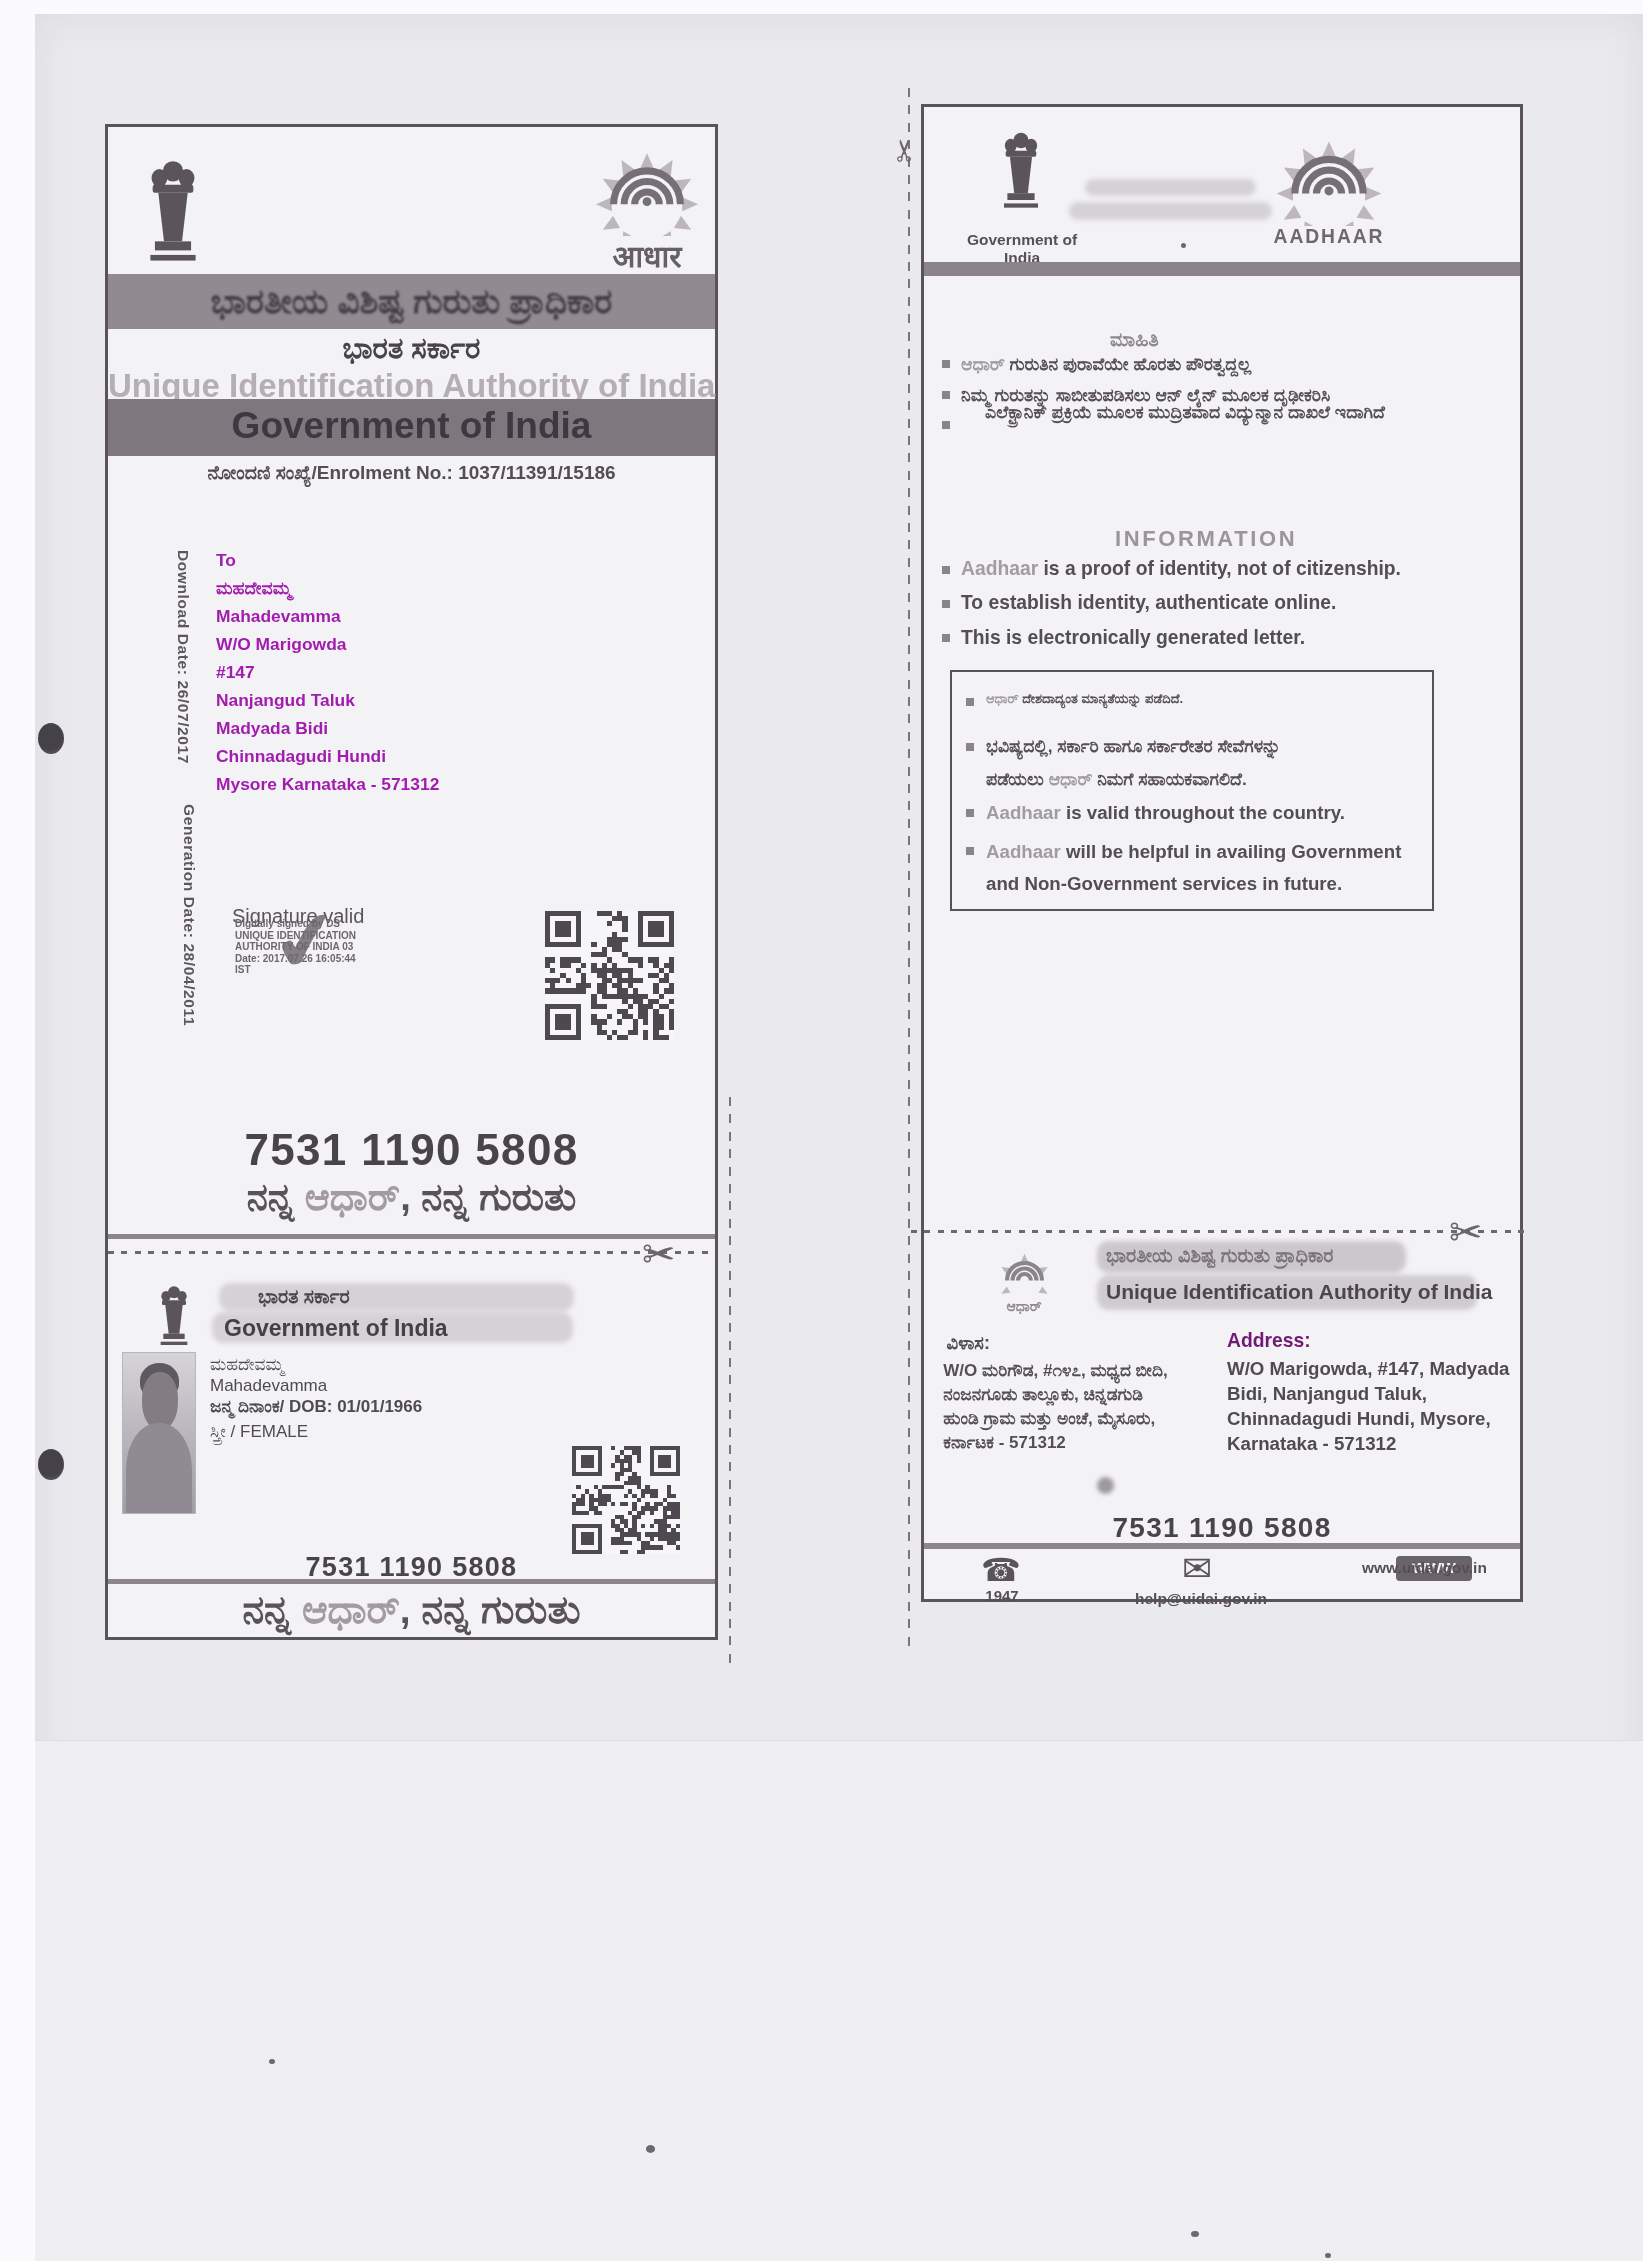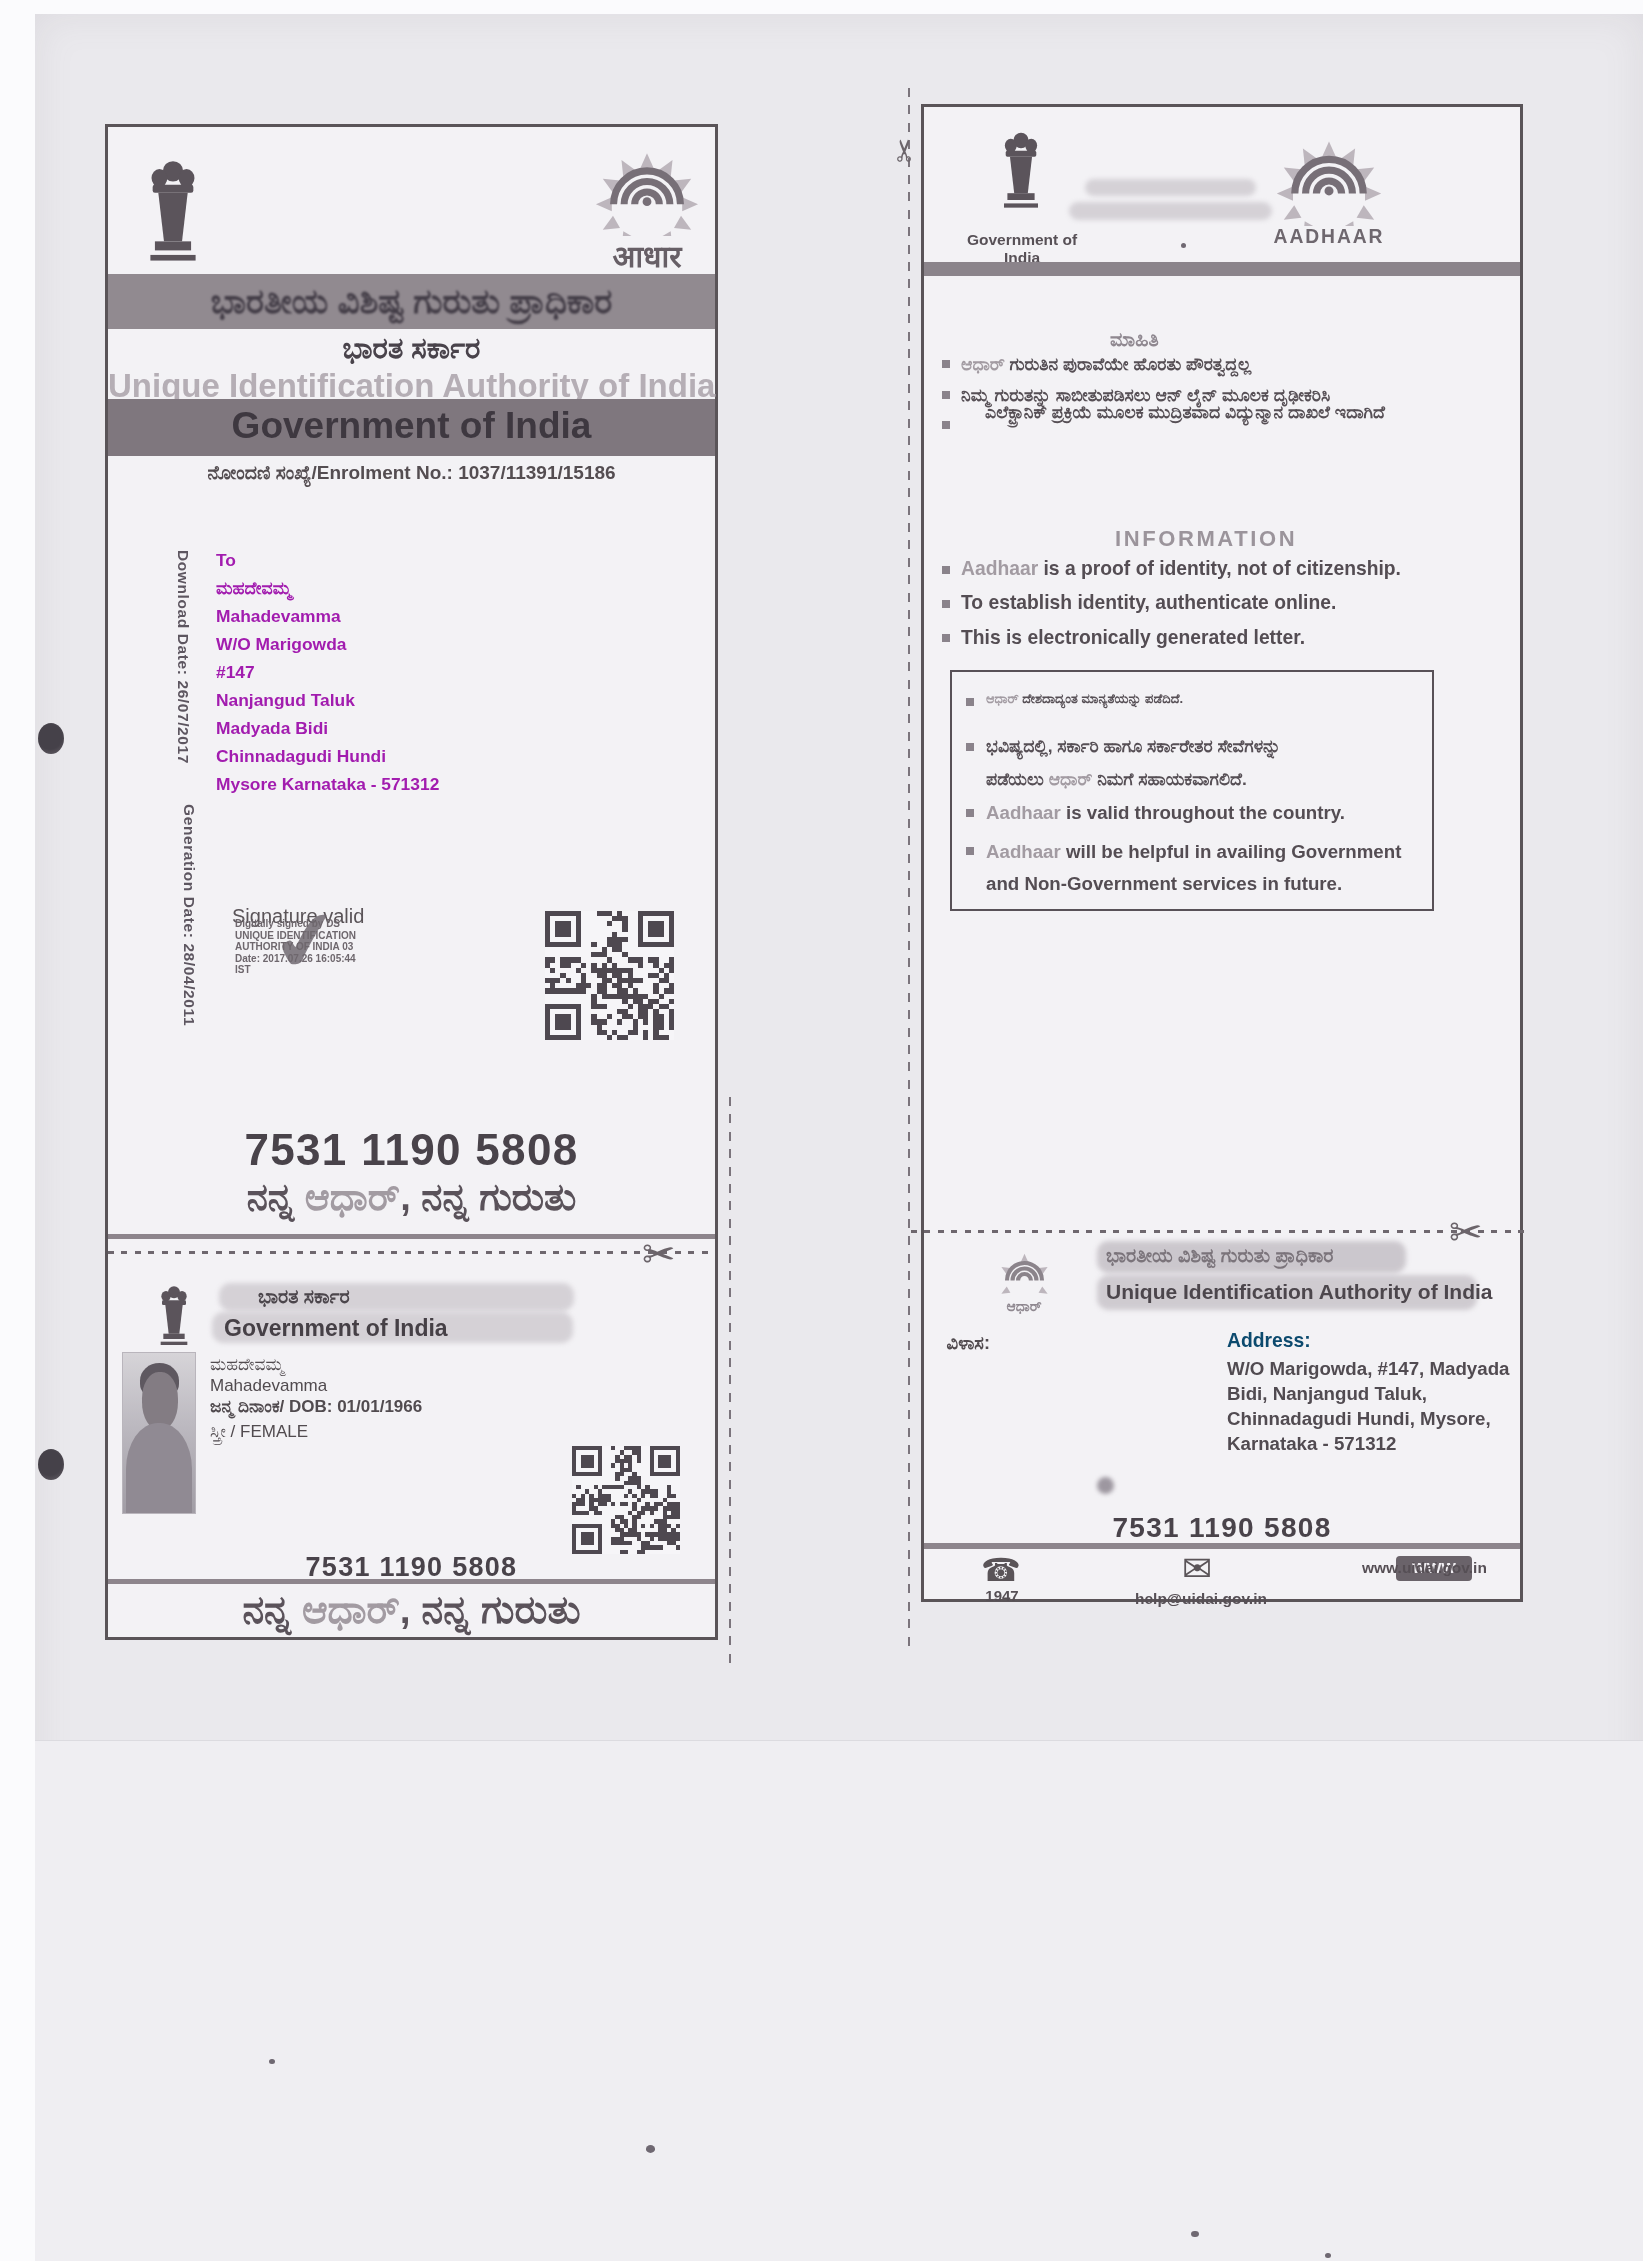--- a/index.html
+++ b/index.html
@@ -684,21 +684,27 @@
       </svg>
     </div>
     <div class="abs" style="left:68px;top:1191px;width:64px;text-align:center;font-size:14px;font-weight:bold;color:#8f8890;">ಆಧಾರ್</div>
 
     <div class="smudge" style="left:173px;top:1134px;width:309px;height:32px;opacity:.55;"></div>
     <div class="abs" style="left:182px;top:1138px;font-size:19.3px;font-weight:bold;color:#7b747b;filter:blur(0.6px);">ಭಾರತೀಯ ವಿಶಿಷ್ಟ ಗುರುತು ಪ್ರಾಧಿಕಾರ</div>
     <div class="smudge" style="left:173px;top:1168px;width:380px;height:35px;opacity:.5;"></div>
     <div class="abs" style="left:182px;top:1173px;font-size:21px;font-weight:bold;color:#4c464c;">Unique Identification Authority of India</div>
 
     <div class="abs" style="left:22.6px;top:1226px;font-size:18px;font-weight:bold;color:#514b4f;">ವಿಳಾಸ:</div>
-    <div class="abs" style="left:303px;top:1223px;font-size:19.3px;font-weight:bold;color:#0c4a6e;">Address:</div>
+    <div class="abs" style="left:19.3px;top:1252px;font-size:17px;font-weight:bold;color:#564f55;line-height:24px;">
+      <div>W/O ಮರಿಗೌಡ, #೧೪೭, ಮಧ್ಯದ ಬೀದಿ,</div>
+      <div>ನಂಜನಗೂಡು ತಾಲ್ಲೂಕು, ಚಿನ್ನಡಗುಡಿ</div>
+      <div>ಹುಂಡಿ ಗ್ರಾಮ ಮತ್ತು ಅಂಚೆ, ಮೈಸೂರು,</div>
+      <div>ಕರ್ನಾಟಕ - 571312</div>
+    </div>
+    <div class="abs" style="left:303px;top:1223px;font-size:19.3px;font-weight:bold;color:#701a75;">Address:</div>
     <div class="abs" style="left:303px;top:1249px;font-size:18.7px;font-weight:bold;color:#514b51;line-height:25px;">
       <div>W/O Marigowda, #147, Madyada</div>
       <div>Bidi, Nanjangud Taluk,</div>
       <div>Chinnadagudi Hundi, Mysore,</div>
       <div>Karnataka - 571312</div>
     </div>
 
     <div class="abs" style="left:173px;top:1370px;width:17px;height:17px;border-radius:50%;background:#9d97a0;filter:blur(1.9px);"></div>
 
     <div class="ctext" style="top:1405px;font-size:28px;font-weight:bold;letter-spacing:1.3px;color:#49434a;">7531 1190 5808</div>

